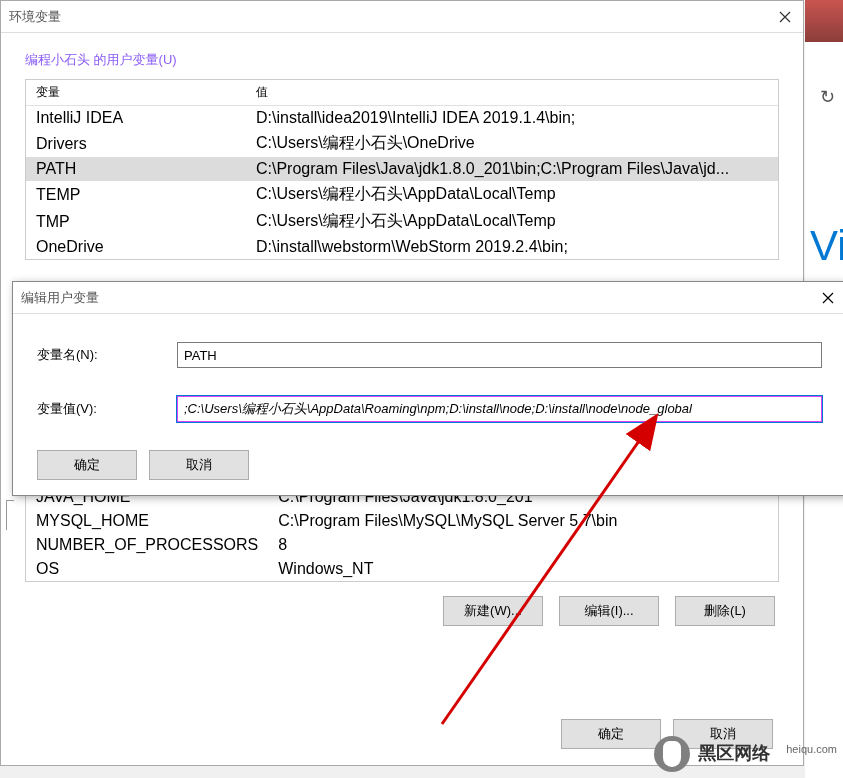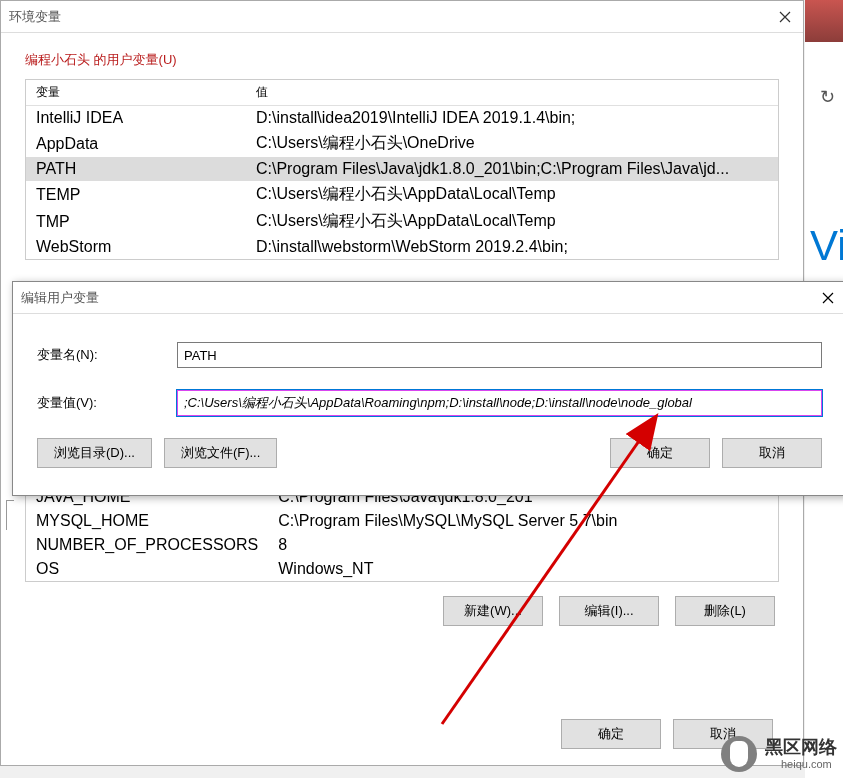--- a/index.html
+++ b/index.html
@@ -9,51 +9,51 @@
     .window-main { top: 0; left: 0; width: 804px; height: 766px; }
     .window-dialog { top: 281px; left: 12px; width: 835px; height: 215px; z-index: 10; border: 1px solid #888; box-shadow: 2px 2px 8px rgba(0,0,0,0.3); }
     
     .titlebar { height: 32px; display: flex; align-items: center; padding: 0 8px; border-bottom: 1px solid #ddd; position: relative; }
     .titlebar-title { font-size: 13px; color: #555; }
     .titlebar-close { position: absolute; right: 8px; top: 6px; width: 20px; height: 20px; display: flex; align-items: center; justify-content: center; cursor: pointer; }
     .titlebar-close svg { width: 12px; height: 12px; }
     
     .content { padding: 18px 24px; }
     
-    .group-label { font-size: 13px; margin-bottom: 10px; color: #b91c1c; }
+    .group-label { font-size: 13px; margin-bottom: 10px; color: #8b5cf6; }
     
     .table-container { border: 1px solid #ccc; background: #fff; }
     .table { width: 100%; border-collapse: collapse; }
     .table th { text-align: left; padding: 4px 10px; font-weight: normal; border-bottom: 1px solid #e0e0e0; background: #fff; font-size: 12px; }
     .table td { padding: 3px 10px; font-size: 16px; white-space: nowrap; overflow: hidden; text-overflow: ellipsis; }
     .table tr.selected td { background: #dcdcdc; }
     .table th:first-child, .table td:first-child { width: 220px; }
     
-    .form-row { display: flex; align-items: center; margin-bottom: 22px; }
+    .form-row { display: flex; align-items: center; margin-bottom: 28px; }
     .form-label { width: 140px; font-size: 13px; }
     .form-input { flex: 1; padding: 4px 6px; border: 1px solid #7a7a7a; font-size: 13px; height: 26px; font-family: inherit; }
     .form-input.focused { border: 1px solid #d946ef; outline: 1px solid #0078d7; font-style: italic; }
     
     .button-row { display: flex; gap: 12px; margin-top: 14px; }
     .btn { min-width: 100px; padding: 5px 16px; border: 1px solid #adadad; background: #e1e1e1; cursor: pointer; font-size: 13px; text-align: center; }
     
     .dialog-content { padding: 28px 24px 16px; }
     
     .arrow-overlay { position: absolute; top: 0; left: 0; width: 843px; height: 778px; pointer-events: none; z-index: 20; }
     
     .bg-strip { position: absolute; background: #d9625e; }
     .bg-strip-top { top: 0; left: 805px; width: 38px; height: 42px; background: linear-gradient(to bottom, #c95550, #8c3d3a); }
     .bg-right { position: absolute; top: 42px; left: 805px; width: 38px; height: 736px; background: #fff; }
     .refresh-icon { position: absolute; top: 86px; left: 820px; color: #555; font-size: 18px; }
     .vi-text { position: absolute; top: 222px; left: 810px; font-size: 42px; color: #0078d4; font-family: "Segoe UI Light", sans-serif; font-weight: 300; }
     
     .watermark { position: absolute; bottom: 6px; right: 6px; z-index: 30; display: flex; align-items: center; gap: 8px; }
     .watermark-icon { width: 36px; height: 36px; background: #808080; border-radius: 50%; position: relative; }
     .watermark-icon::after { content: ""; position: absolute; width: 18px; height: 26px; background: #fff; border-radius: 10px 10px 14px 14px; top: 5px; left: 9px; }
-    .watermark-text { display: flex; flex-direction: column; line-height: 1.2; }
+    .watermark-text { display: flex; flex-direction: row; line-height: 1.2; }
     .watermark-cn { font-size: 18px; font-weight: bold; color: #333; }
     .watermark-en { font-size: 11px; color: #666; padding-left: 16px; }
     
     .sys-var-section { margin-top: 200px; }
     .bottom-buttons-outer { position: absolute; bottom: 16px; right: 30px; display: flex; gap: 12px; }
     .bottom-buttons-sys { display: flex; justify-content: flex-end; gap: 16px; margin-top: 14px; padding-right: 4px; }
     
     .border-left-stub { position: absolute; top: 500px; left: 6px; width: 8px; height: 30px; border-top: 1px solid #999; border-left: 1px solid #999; }
   </style>
 </head>
@@ -82,37 +82,37 @@
             <th>变量</th>
             <th>值</th>
           </tr>
         </thead>
         <tbody>
           <tr>
               <td>IntelliJ IDEA</td>
               <td>D:\install\idea2019\IntelliJ IDEA 2019.1.4\bin;</td>
             </tr>
           <tr>
-              <td>AppData</td>
+              <td>Drivers</td>
               <td>C:\Users\编程小石头\OneDrive</td>
             </tr>
           <tr class="selected">
               <td>PATH</td>
               <td>C:\Program Files\Java\jdk1.8.0_201\bin;C:\Program Files\Java\jd...</td>
             </tr>
           <tr>
               <td>TEMP</td>
               <td>C:\Users\编程小石头\AppData\Local\Temp</td>
             </tr>
           <tr>
               <td>TMP</td>
               <td>C:\Users\编程小石头\AppData\Local\Temp</td>
             </tr>
           <tr>
-              <td>WebStorm</td>
+              <td>OneDrive</td>
               <td>D:\install\webstorm\WebStorm 2019.2.4\bin;</td>
             </tr>
         </tbody>
       </table>
     </div>
 
     <div class="sys-var-section">
       <div class="table-container">
         <table class="table">
           <tbody>
@@ -168,24 +168,20 @@
     <div class="form-row">
       <label class="form-label">变量名(N):</label>
       <input class="form-input" value="PATH" style="">
     </div>
     <div class="form-row">
       <label class="form-label">变量值(V):</label>
       <input class="form-input focused" value=";C:\Users\编程小石头\AppData\Roaming\npm;D:\install\node;D:\install\node\node_global" style="">
     </div>
     <div class="button-row" style="justify-content: space-between;">
       <div style="display:flex; gap:12px;">
-        <button class="btn">浏览目录(D)...</button>
-        <button class="btn">浏览文件(F)...</button>
-      </div>
-      <div style="display:flex; gap:12px;">
         <button class="btn">确定</button>
         <button class="btn">取消</button>
       </div>
     </div>
   </div>
 </div>
 
 <svg class="arrow-overlay">
   <defs>
     <marker id="arrowhead" markerWidth="12" markerHeight="10" refX="10" refY="5" orient="auto">

